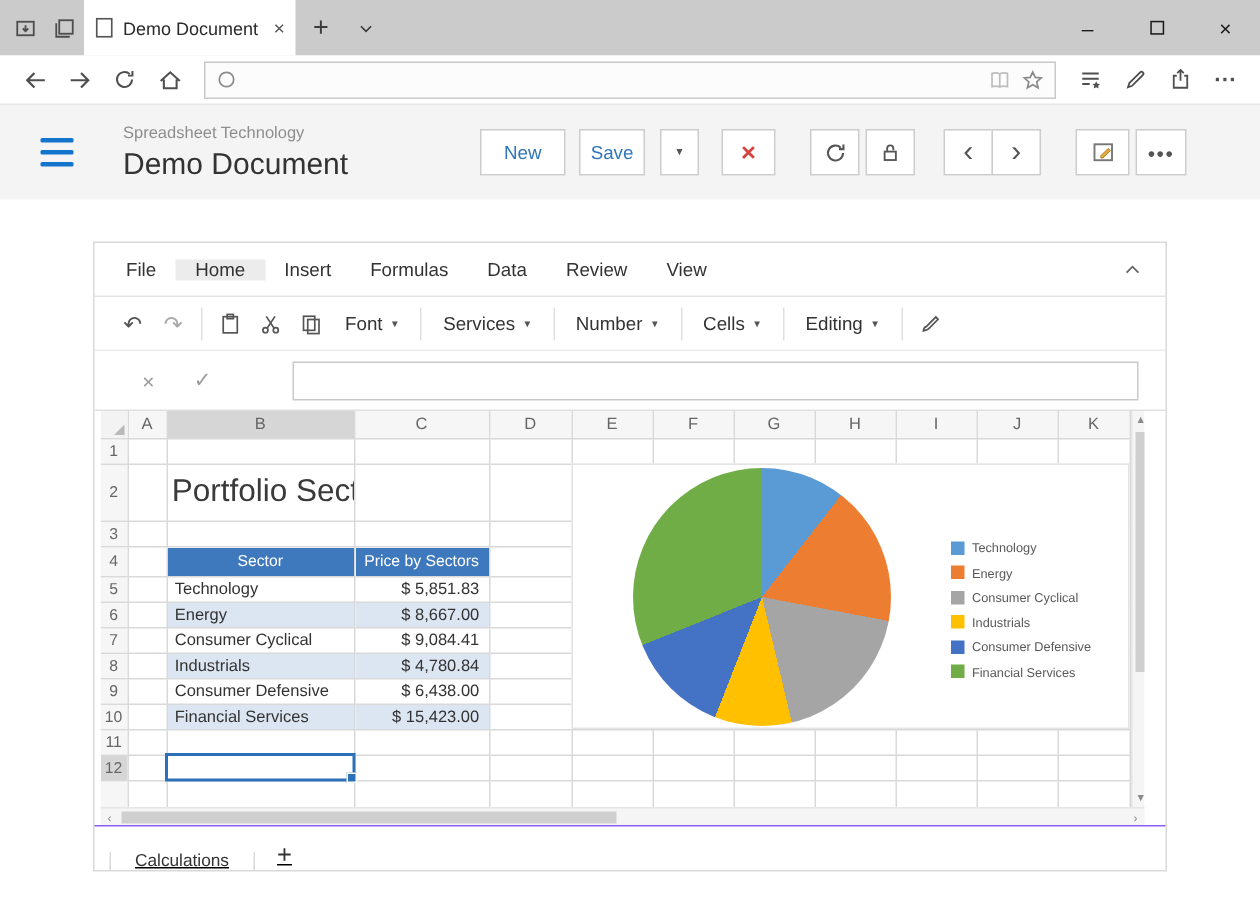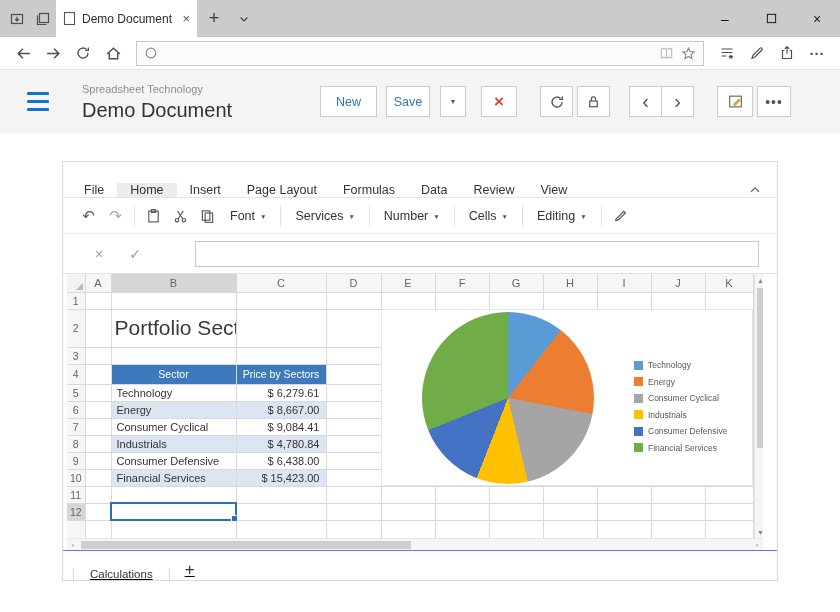--- a/index.html
+++ b/index.html
@@ -42,21 +42,21 @@
   .btn-sync { left:540px; width:33px; }
   .btn-lock { left:577px; width:33px; }
   .btn-prev { left:629px; width:33px; color:#c2c2c2; font-size:20px; }
   .btn-next { left:661px; width:33px; color:#c2c2c2; font-size:20px; }
   .btn-note { left:717px; width:36px; }
   .btn-more { left:757px; width:34px; color:#555; font-size:14px; letter-spacing:1px; }
 
   
   .card { position:absolute; left:62px; top:161px; width:716px; height:420px; background:#fff; border:1px solid #d9d9d9; display:flex; flex-direction:column; }
 
-  .ribbon-tabs { height:36px; display:flex; align-items:flex-end; padding-left:8px; border-bottom:1px solid #e3e3e3; }
+  .ribbon-tabs { height:36px; display:flex; align-items:center; padding-left:8px; border-bottom:1px solid #e3e3e3; }
   .rtab { padding:0 13px; display:flex; align-items:center; font-size:12.5px; color:#333; }
   .rtab.active { background:#ececec; }
   .ribbon-collapse { margin-left:auto; width:44px; display:flex; align-items:center; justify-content:center; color:#666; }
 
   .toolbar { height:36px; display:flex; align-items:center; padding:0 12px; border-bottom:1px solid #ececec; }
   .tbtn { width:27px; height:27px; display:flex; align-items:center; justify-content:center; color:#555; font-size:15px; }
   .tbtn.dim { color:#a8a8a8; }
   .tsep { width:1px; height:22px; background:#e0e0e0; margin:0 5px; }
   .font-combo { width:104px; height:26px; border:1px solid #c9c9c9; display:flex; align-items:stretch; margin:0 4px; }
   .font-combo .name { flex:1; display:flex; align-items:center; padding-left:8px; font-size:12px; color:#333; }
@@ -247,21 +247,20 @@
     </div>
     <div class="hbtn icon btn-more">•••</div>
   </div>
 
   <div class="card">
 
     <div class="ribbon-tabs">
       <div class="rtab">File</div>
       <div class="rtab active">Home</div>
       <div class="rtab">Insert</div>
-      <div class="rtab">Page Layout</div>
       <div class="rtab">Formulas</div>
       <div class="rtab">Data</div>
       <div class="rtab">Review</div>
       <div class="rtab">View</div>
       <div class="ribbon-collapse">
         <svg width="14" height="14" viewBox="0 0 16 16" fill="none" stroke="currentColor" stroke-width="1.4">
             <path d="M3.5 10L8 5.5l4.5 4.5"></path>
           </svg>
       </div>
     </div>
@@ -411,21 +410,21 @@
               <td class="cell"></td>
               <td class="cell"></td>
               <td class="cell"></td>
               <td class="cell"></td>
               <td class="cell"></td>
             </tr>
             <tr style="height:17px">
               <th class="rowhdr">5</th>
               <td class="cell"></td>
               <td class="cell name-cell">Technology</td>
-              <td class="cell val-cell">$ 6,279.61</td>
+              <td class="cell val-cell">$ 5,851.83</td>
               <td class="cell"></td>
               <td class="cell"></td>
               <td class="cell"></td>
               <td class="cell"></td>
               <td class="cell"></td>
               <td class="cell"></td>
               <td class="cell"></td>
               <td class="cell"></td>
             </tr>
             <tr style="height:17px">

